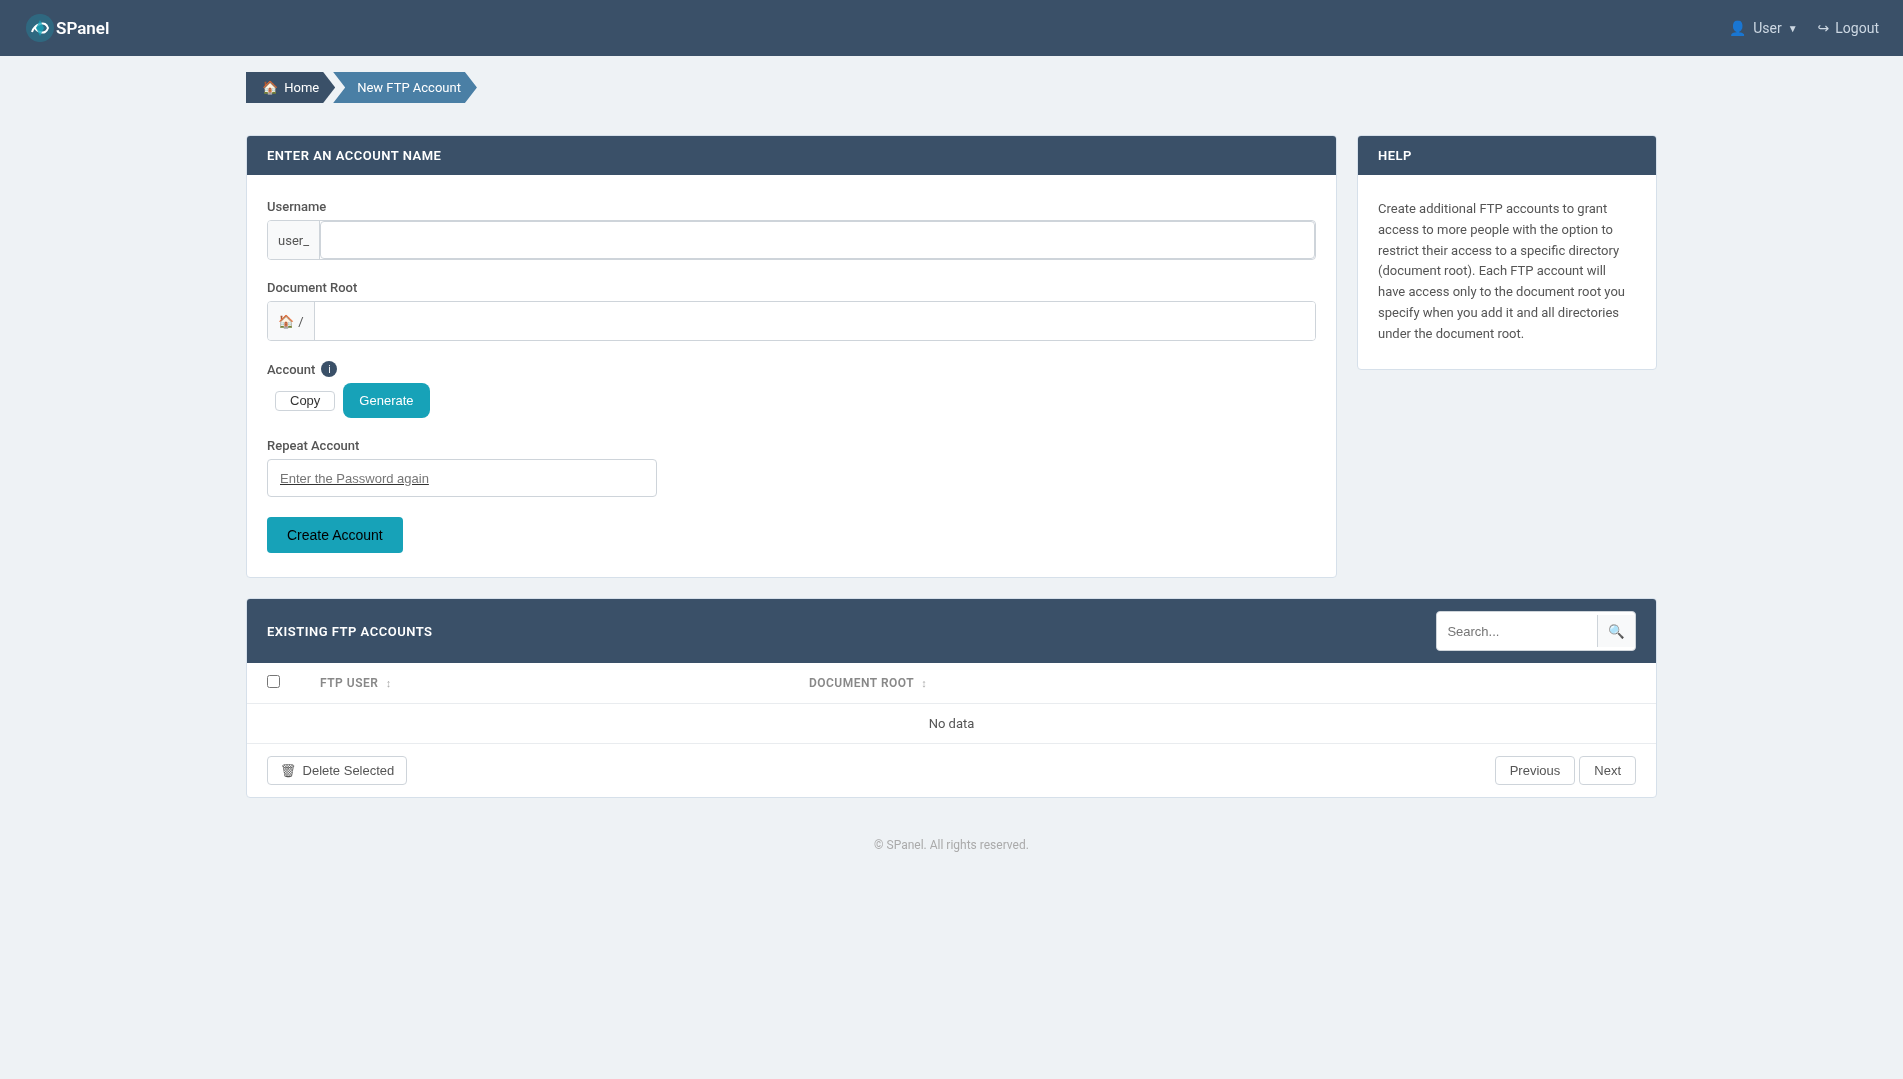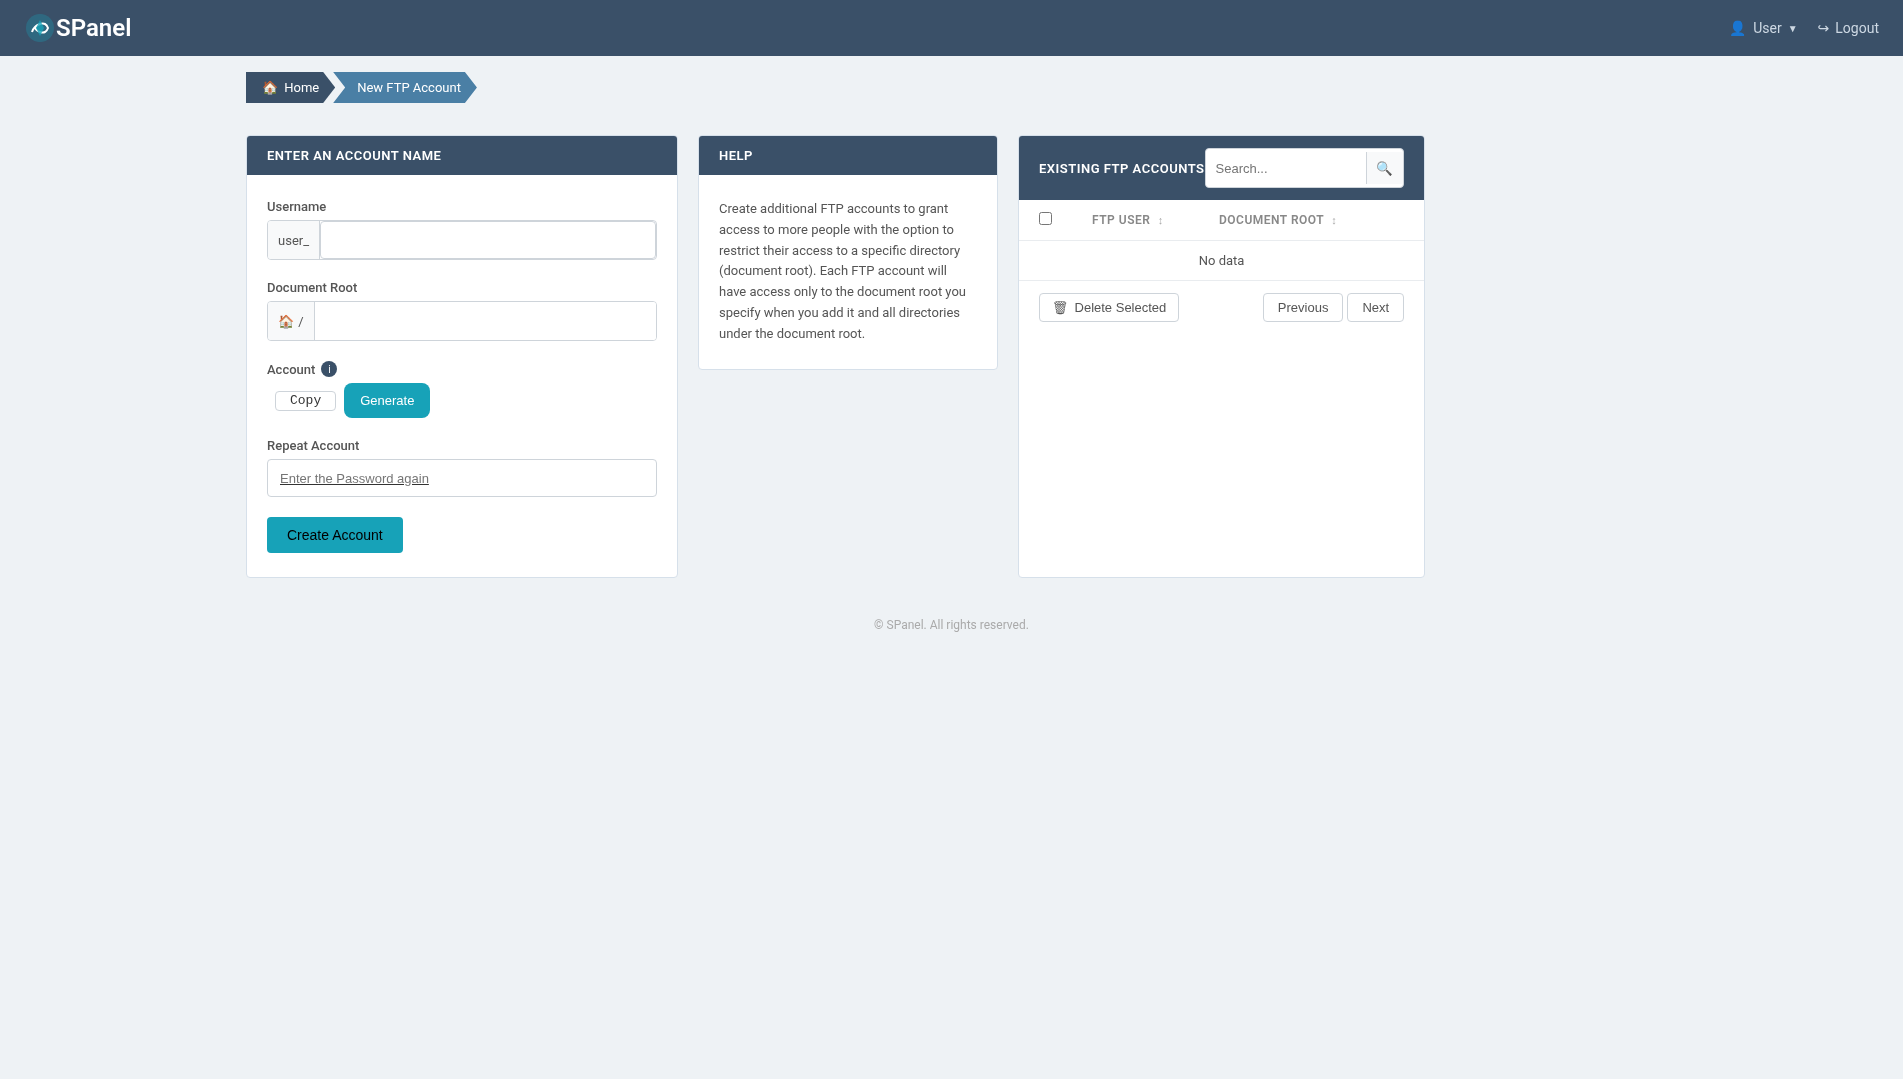--- a/index.html
+++ b/index.html
@@ -12,21 +12,21 @@
     .header-nav-item { display: flex; align-items: center; gap: 6px; color: #cdd8e3; font-size: 14px; cursor: pointer; }
     .dropdown-arrow { font-size: 10px; }
 
     
     .breadcrumb-bar { display: flex; align-items: center; padding: 16px 246px; background: transparent; }
     .breadcrumb { display: flex; align-items: center; }
     .breadcrumb-home { display: flex; align-items: center; gap: 6px; background: #3a5068; color: #fff; padding: 8px 16px; font-size: 13px; clip-path: polygon(0 0, calc(100% - 12px) 0, 100% 50%, calc(100% - 12px) 100%, 0 100%); }
     .breadcrumb-current { background: #4a7fa5; color: #fff; padding: 8px 16px 8px 24px; font-size: 13px; clip-path: polygon(0 0, calc(100% - 12px) 0, 100% 50%, calc(100% - 12px) 100%, 0 100%, 12px 50%); margin-left: -2px; }
 
     
-    .main { padding: 16px 246px 24px; display: flex; flex-direction: row; gap: 20px; }
+    .main { padding: 16px 246px 24px; display: flex; flex-direction: column; gap: 20px; }
 
     
     .content-row { display: flex; gap: 20px; align-items: flex-start; }
     .card { background: #fff; border: 1px solid #d6e0ea; border-radius: 4px; overflow: hidden; flex: 1; }
     .card-header { background: #3a5068; color: #fff; padding: 12px 20px; font-size: 13px; font-weight: 600; letter-spacing: 0.5px; }
     .card-body { padding: 24px 20px; }
 
     
     .help-card { width: 300px; flex: 0 0 300px; }
     .help-card .card-header { font-size: 13px; }
@@ -43,21 +43,21 @@
     .input-group input { border: none; border-radius: 0; flex: 1; }
     .username-input-wrap { display: flex; border: 1px solid #ced4da; border-radius: 4px; overflow: hidden; align-items: center; }
     .username-prefix { background: #f8f9fa; border-right: 1px solid #ced4da; padding: 0 10px; height: 38px; display: flex; align-items: center; font-size: 13px; color: #555; white-space: nowrap; }
     .username-prefix-input { flex: 1; border: none; padding: 8px 12px; font-size: 13px; outline: none; height: 38px; }
 
     
     .password-row { display: flex; align-items: center; gap: 0; }
     .password-input-wrap { display: flex; border: 1px solid #ced4da; border-radius: 4px; overflow: hidden; flex: 1; align-items: center; }
     .password-input-wrap input { border: none; height: 38px; }
     .eye-btn { background: #f8f9fa; border: none; border-left: 1px solid #ced4da; padding: 0 10px; height: 38px; cursor: pointer; color: #555; display: flex; align-items: center; }
-    .copy-btn { background: #fff; border: 1px solid #ced4da; border-radius: 4px; padding: 0 14px; height: 20px; font-size: 13px; cursor: pointer; color: #333; margin-left: 8px; font-family: Liberation Mono, monospace; }
+    .copy-btn { background: #fff; border: 1px solid #ced4da; border-radius: 4px; padding: 0 14px; height: 20px; font-size: 13px; cursor: pointer; color: #333; margin-left: 8px; }
     .generate-btn { background: #17a2b8; border: none; border-radius: 8px; padding: 0 16px; height: 35px; font-size: 13px; color: #fff; cursor: pointer; margin-left: 8px; }
     .create-btn { background: #17a2b8; border: none; border-radius: 4px; padding: 10px 20px; font-size: 14px; color: #000000; cursor: pointer; }
 
     
     .ftp-section { background: #fff; border: 1px solid #d6e0ea; border-radius: 4px; overflow: hidden; }
     .ftp-section-header { background: #3a5068; color: #fff; padding: 12px 20px; font-size: 13px; font-weight: 600; letter-spacing: 0.5px; display: flex; align-items: center; justify-content: space-between; }
     .search-box { display: flex; align-items: center; border: 1px solid #ced4da; border-radius: 4px; overflow: hidden; background: #fff; }
     .search-box input { border: none; padding: 6px 10px; font-size: 13px; outline: none; width: 160px; color: #333; }
     .search-icon-btn { background: #f8f9fa; border: none; border-left: 1px solid #ced4da; padding: 0 10px; height: 32px; cursor: pointer; color: #555; display: flex; align-items: center; }
     .table-container { padding: 0; }
@@ -84,21 +84,21 @@
 </head>
 <body>
 
 <div class="header">
   <div class="spanel-logo">
     <svg class="header-brand-icon" viewBox="0 0 32 32" fill="none" xmlns="http://www.w3.org/2000/svg">
       <circle cx="16" cy="16" r="14" fill="#17a2b8" opacity="0.3"></circle>
       <path d="M8 20 Q10 14 16 12 Q22 10 24 16 Q22 22 16 20 Q10 18 12 14" stroke="#fff" stroke-width="2" fill="none"></path>
       <path d="M16 8 L20 16 L16 24 L12 16 Z" fill="#17a2b8" opacity="0.8"></path>
     </svg>
-    <span style="color:#fff; font-size:24px; font-weight:600;">SPanel</span>
+    <span style="color:#fff; font-size:17px; font-weight:600;">SPanel</span>
   </div>
   <div class="header-nav">
     <div class="header-nav-item">
       <span style="font-size:14px;">👤</span>
       <span>User</span>
       <span class="dropdown-arrow">▼</span>
     </div>
     <div class="header-nav-item">
       <span>↪</span>
       <span>Logout</span>

